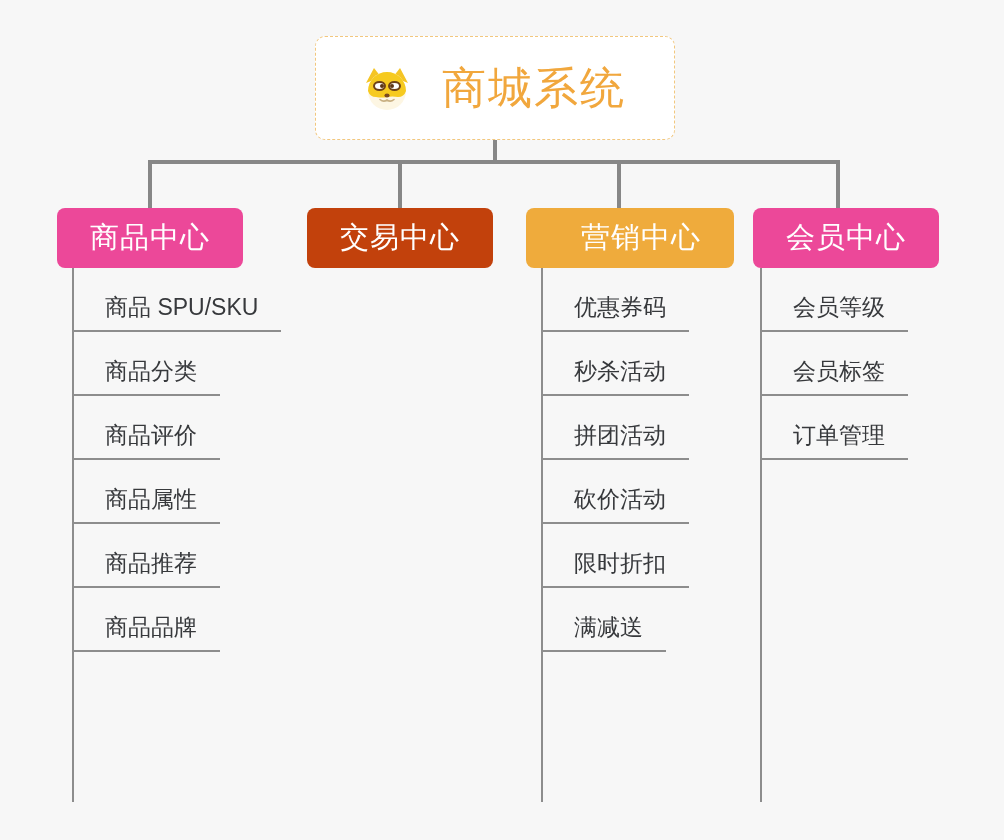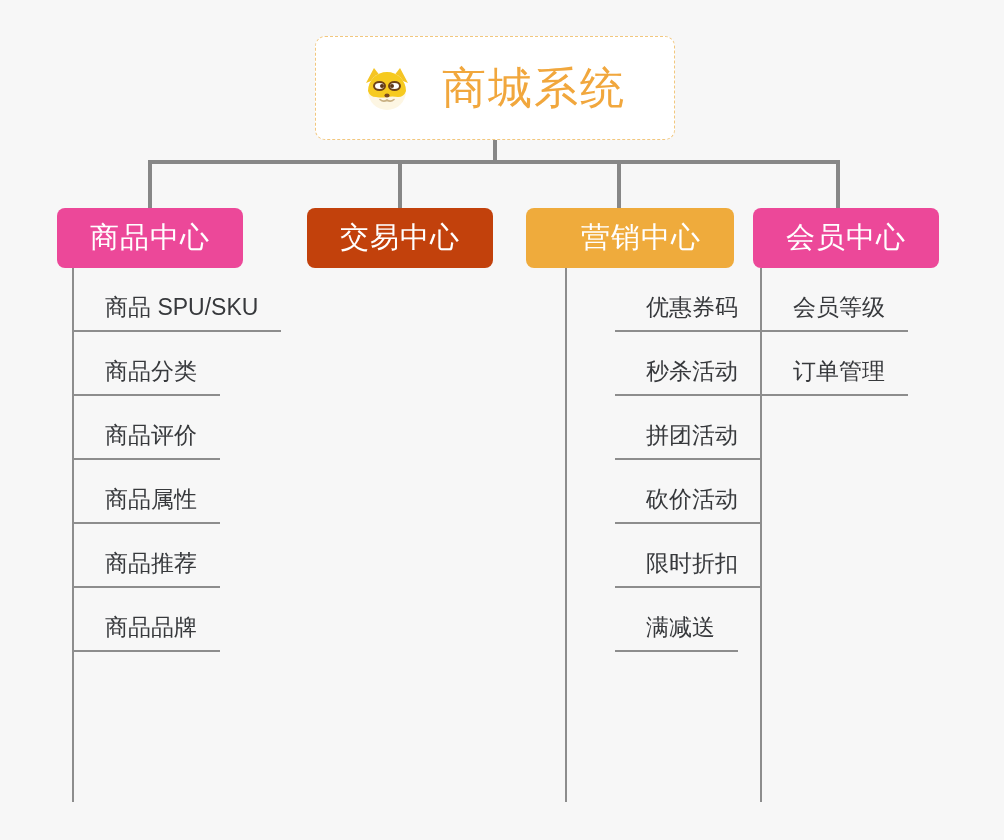--- a/index.html
+++ b/index.html
@@ -37,21 +37,21 @@
     display:flex;align-items:center;justify-content:center;
     color:#FFFFFF;font-size:29px;letter-spacing:1px;
   }
   .hdr-0{left:57px;} .hdr-1{left:307px;} .hdr-2{left:526px;padding-left:22px;} .hdr-3{left:745px;}
 
   
   .leaf-col{
     position:absolute;top:268px;height:534px;
     border-left:2px solid #8D8D8D;
   }
-  .col-0{left:72px;} .col-1{left:322px;} .col-2{left:565px;padding-left:48px;} .col-3{left:760px;}
+  .col-0{left:72px;} .col-1{left:322px;} .col-2{left:541px;} .col-3{left:760px;}
   .leaf{
     height:64px;box-sizing:border-box;
     width:max-content;
     display:flex;align-items:flex-end;
     padding:0 23px 7px 31px;
     border-bottom:2px solid #8D8D8D;
     font-size:23px;color:#37393C;
     white-space:nowrap;
   }
 </style>
@@ -104,16 +104,17 @@
     <div class="leaf">优惠券码</div>
     <div class="leaf">秒杀活动</div>
     <div class="leaf">拼团活动</div>
     <div class="leaf">砍价活动</div>
     <div class="leaf">限时折扣</div>
     <div class="leaf">满减送</div>
   </div>
 
   <div class="leaf-col col-3">
     <div class="leaf">会员等级</div>
+    <div class="leaf">会员标签</div>
     <div class="leaf">订单管理</div>
   </div>
 
 </div>
 
 </body></html>

